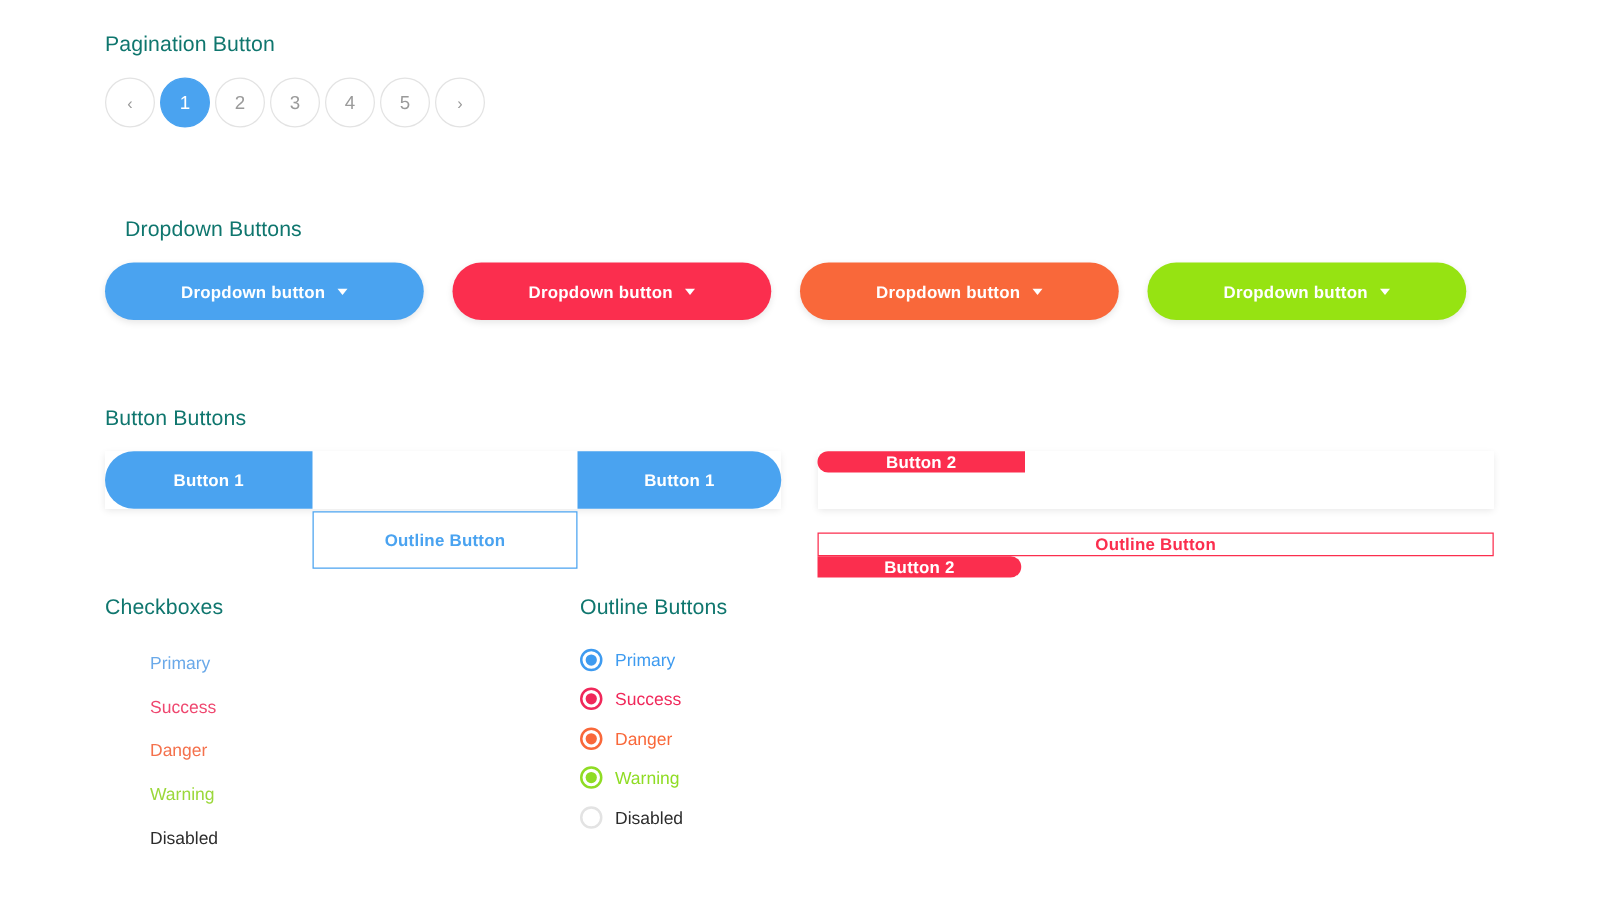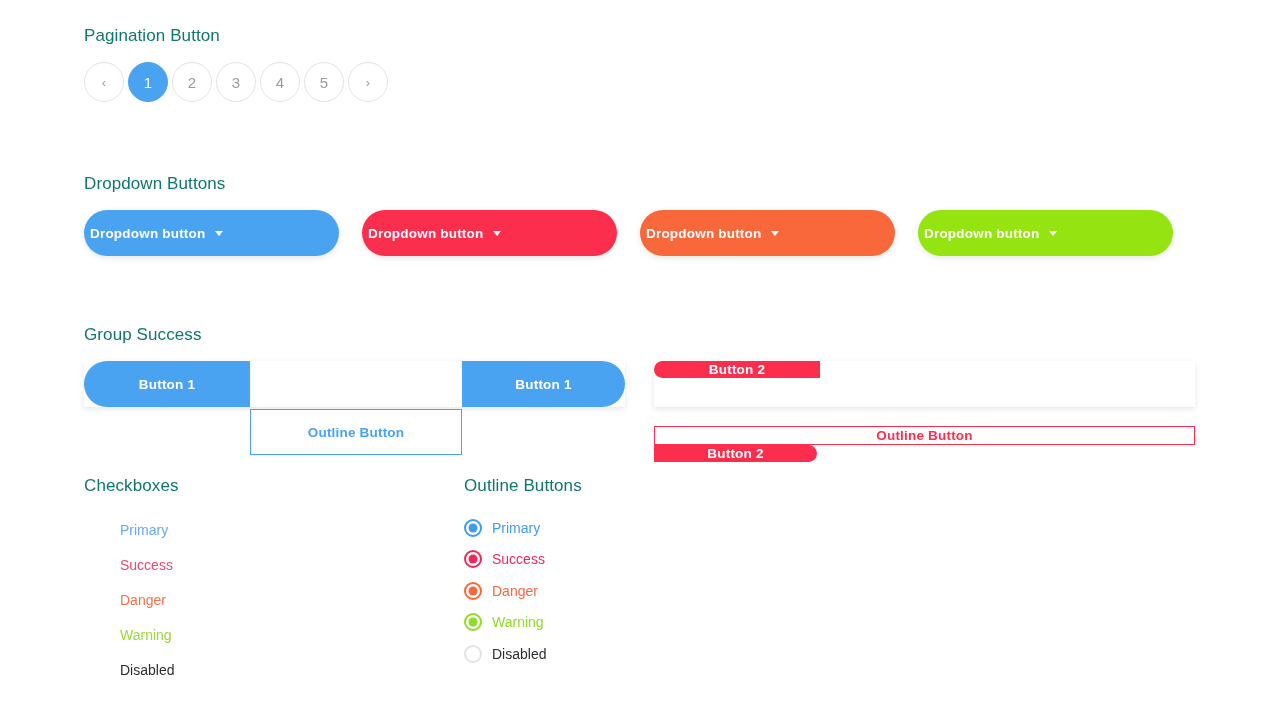--- a/index.html
+++ b/index.html
@@ -53,41 +53,42 @@
     line-height: 1;
   }
   .page-item.arrow { font-size: 13px; color: #9a9a9a; }
   .page-item.active {
     background: #4aa3f0;
     border-color: #4aa3f0;
     color: #ffffff;
   }
 
   
-  #dropdown-title { left: 84px; top: 174px; }
+  #dropdown-title { left: 100px; top: 174px; }
 
   .dropdown-row {
     position: absolute;
     left: 84px;
     top: 210px;
     width: 1112px;
     display: flex;
   }
   .dropdown-slot { width: 285px; }
   .dropdown-btn {
     height: 46px;
     width: 255px;
     border: none;
     border-radius: 23px;
     color: #ffffff;
     font-size: 13.5px;
     font-weight: 700;
     letter-spacing: 0.2px;
     display: flex;
     align-items: center;
+    justify-content: center;
     gap: 10px;
     cursor: pointer;
     font-family: "Liberation Sans", "DejaVu Sans", sans-serif;
     box-shadow: 0 2px 6px rgba(0,0,0,0.10);
   }
   .caret {
     width: 0; height: 0;
     border-left: 4.5px solid transparent;
     border-right: 4.5px solid transparent;
     border-top: 5px solid #ffffff;
@@ -231,21 +232,21 @@
         </button>
       </div>
       <div class="dropdown-slot" data-name="dropdown-slot">
         <button class="dropdown-btn" data-name="dropdown-button-success" style="background: rgb(150, 227, 18);">
           <span data-name="dropdown-button-label">Dropdown button</span>
           <span class="caret" data-name="caret-down-icon"></span>
         </button>
       </div>
     </div>
 
-  <div class="section-title" id="group-title" data-name="group-section-title">Group Success</div>
+  <div class="section-title" id="group-title" data-name="group-section-title">Button Buttons</div>
   <div class="group-row" id="group-row" data-name="group-button-row">
       <div class="btn-group primary-group" data-name="button-group">
         <button class="grp-btn first" data-name="group-solid-button" style="background: rgb(74, 163, 240);">Button 1</button>
         <button class="grp-btn outline" data-name="group-outline-button" style="color: rgb(74, 163, 240); border-color: rgb(74, 163, 240);">Outline Button</button>
         <button class="grp-btn last" data-name="group-solid-button" style="background: rgb(74, 163, 240);">Button 1</button>
       </div>
       <div class="btn-group danger-group" data-name="button-group">
         <button class="grp-btn first" data-name="group-solid-button" style="background: rgb(251, 46, 78);">Button 2</button>
         <button class="grp-btn outline" data-name="group-outline-button" style="color: rgb(251, 46, 78); border-color: rgb(251, 46, 78);">Outline Button</button>
         <button class="grp-btn last" data-name="group-solid-button" style="background: rgb(251, 46, 78);">Button 2</button>

